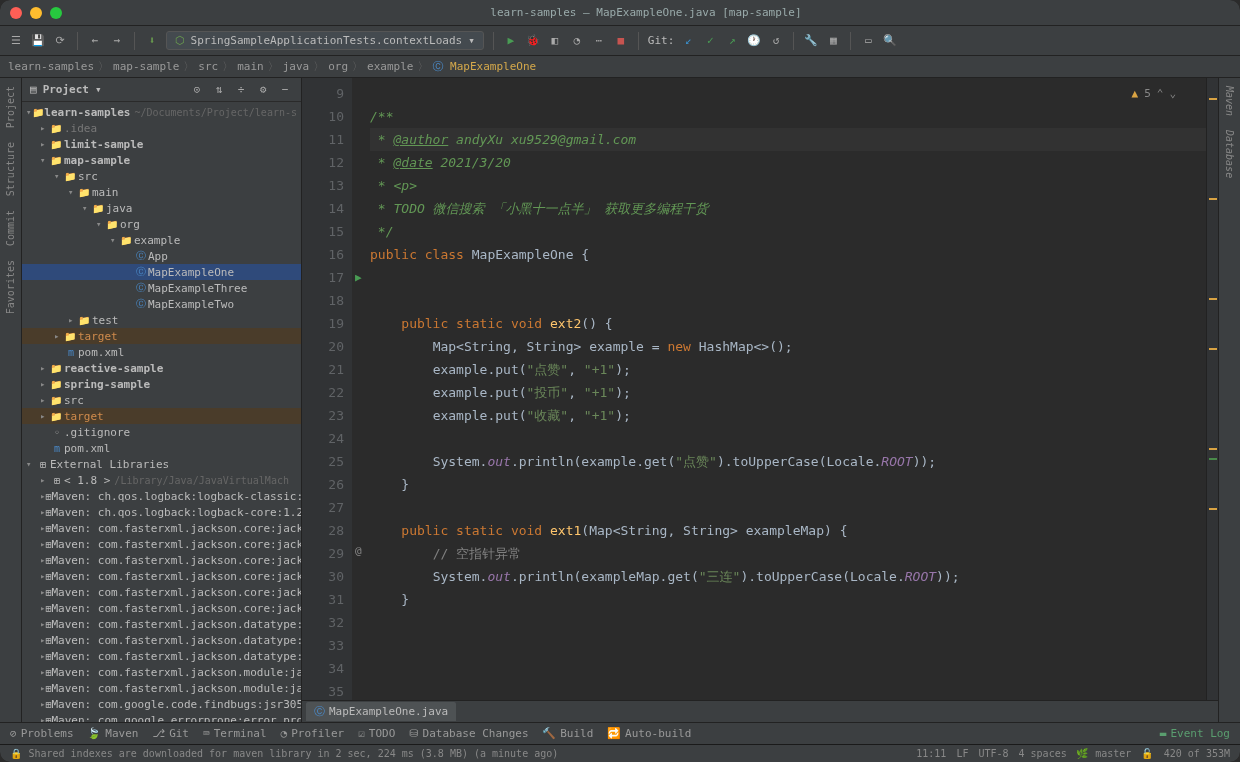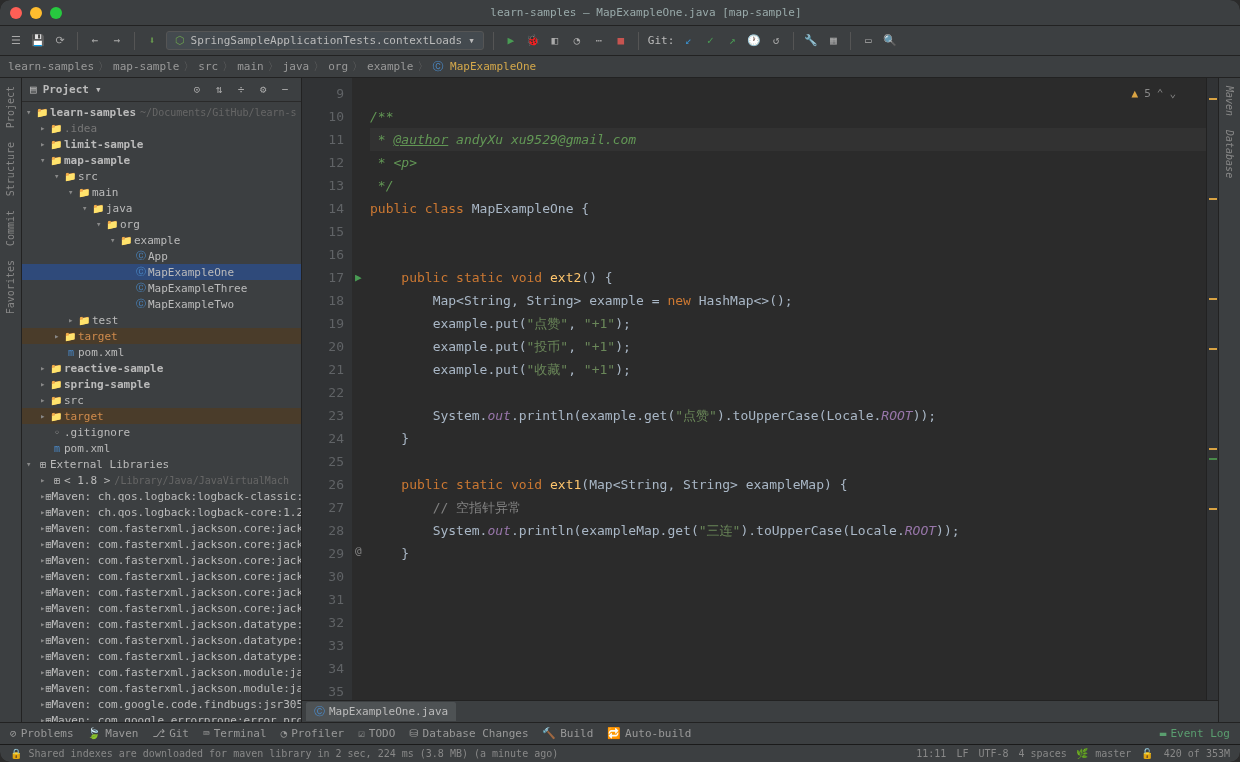--- a/index.html
+++ b/index.html
@@ -151,21 +151,21 @@
         <span class="tool-ico">÷</span>
         <span class="tool-ico">⚙</span>
         <span class="tool-ico">−</span>
       </div>
     </div>
     <div class="tree" id="tree">
         <div class="tree-item" style="padding-left: 4px;">
           <span class="arrow">▾</span>
           <span class="tree-ico">📁</span>
           <span class="tree-label bold">learn-samples</span>
-          <span class="tree-path">~/Documents/GitHub/learn-s</span>
+          <span class="tree-path">~/Documents/Project/learn-s</span>
         </div>
         <div class="tree-item" style="padding-left: 18px;">
           <span class="arrow">▸</span>
           <span class="tree-ico">📁</span>
           <span class="tree-label dim">.idea</span>
         </div>
         <div class="tree-item" style="padding-left: 18px;">
           <span class="arrow">▸</span>
           <span class="tree-ico">📁</span>
           <span class="tree-label bold">limit-sample</span>
@@ -387,21 +387,23 @@
     <div class="code" id="code">
       <div class="editor-top-info">
         <span class="warn-tri">▲</span>
         <span>5</span>
         <span>⌃</span>
         <span>⌄</span>
       </div>
     <div class="code-line">&nbsp;</div>
         <div class="code-line"><span class="k-doc">/**</span></div>
         <div class="code-line hl"><span class="k-doc"> * </span><span class="k-doctag">@author</span><span class="k-doc"> andyXu xu9529@gmail.com</span></div>
+        <div class="code-line"><span class="k-doc"> * </span><span class="k-doctag">@date</span><span class="k-doc"> 2021/3/20</span></div>
         <div class="code-line"><span class="k-doc"> * &lt;p&gt;</span></div>
+        <div class="code-line"><span class="k-doc"> * TODO 微信搜索 「小黑十一点半」 获取更多编程干货</span></div>
         <div class="code-line"><span class="k-doc"> */</span></div>
         <div class="code-line"><span class="k-keyword">public class </span><span class="k-type">MapExampleOne </span><span class="k-plain">{</span></div>
         <div class="code-line">&nbsp;</div>
         <div class="code-line">&nbsp;</div>
         <div class="code-line">    <span class="k-keyword">public static void </span><span class="k-method">ext2</span><span class="k-plain">() {</span></div>
         <div class="code-line">        <span class="k-type">Map&lt;String, String&gt; example </span><span class="k-plain">= </span><span class="k-keyword">new </span><span class="k-type">HashMap&lt;&gt;</span><span class="k-plain">();</span></div>
         <div class="code-line">        <span class="k-plain">example.put(</span><span class="k-string">"点赞"</span><span class="k-plain">, </span><span class="k-string">"+1"</span><span class="k-plain">);</span></div>
         <div class="code-line">        <span class="k-plain">example.put(</span><span class="k-string">"投币"</span><span class="k-plain">, </span><span class="k-string">"+1"</span><span class="k-plain">);</span></div>
         <div class="code-line">        <span class="k-plain">example.put(</span><span class="k-string">"收藏"</span><span class="k-plain">, </span><span class="k-string">"+1"</span><span class="k-plain">);</span></div>
         <div class="code-line">&nbsp;</div>

